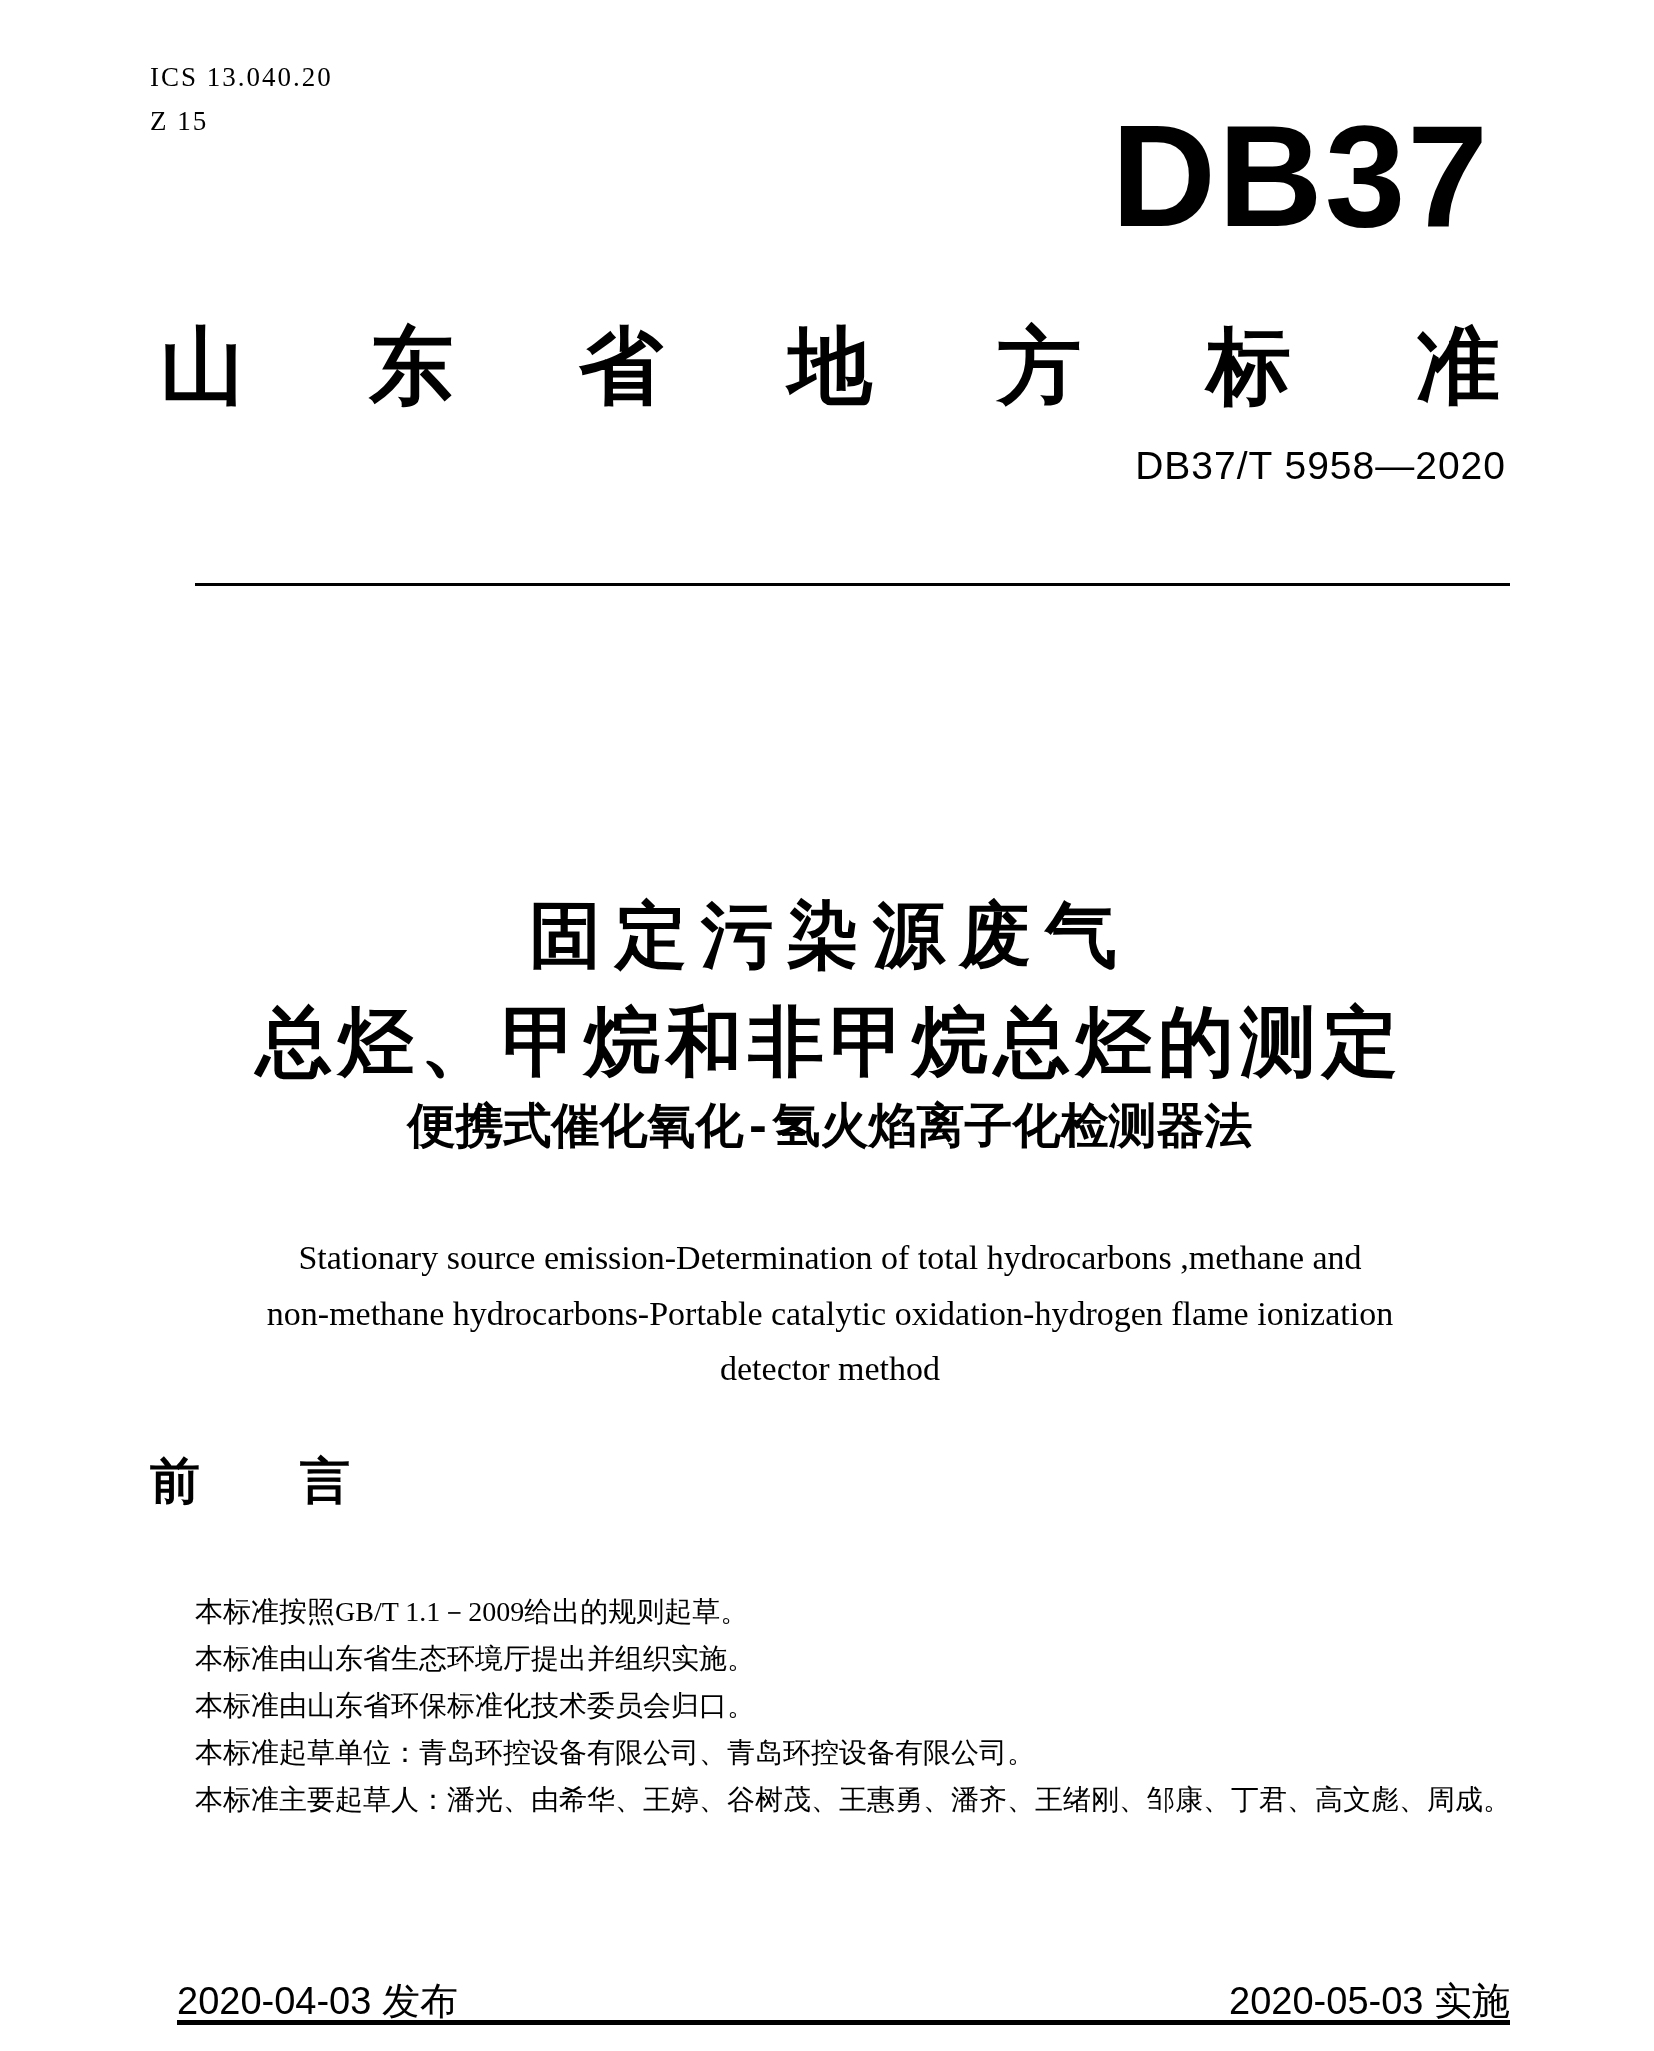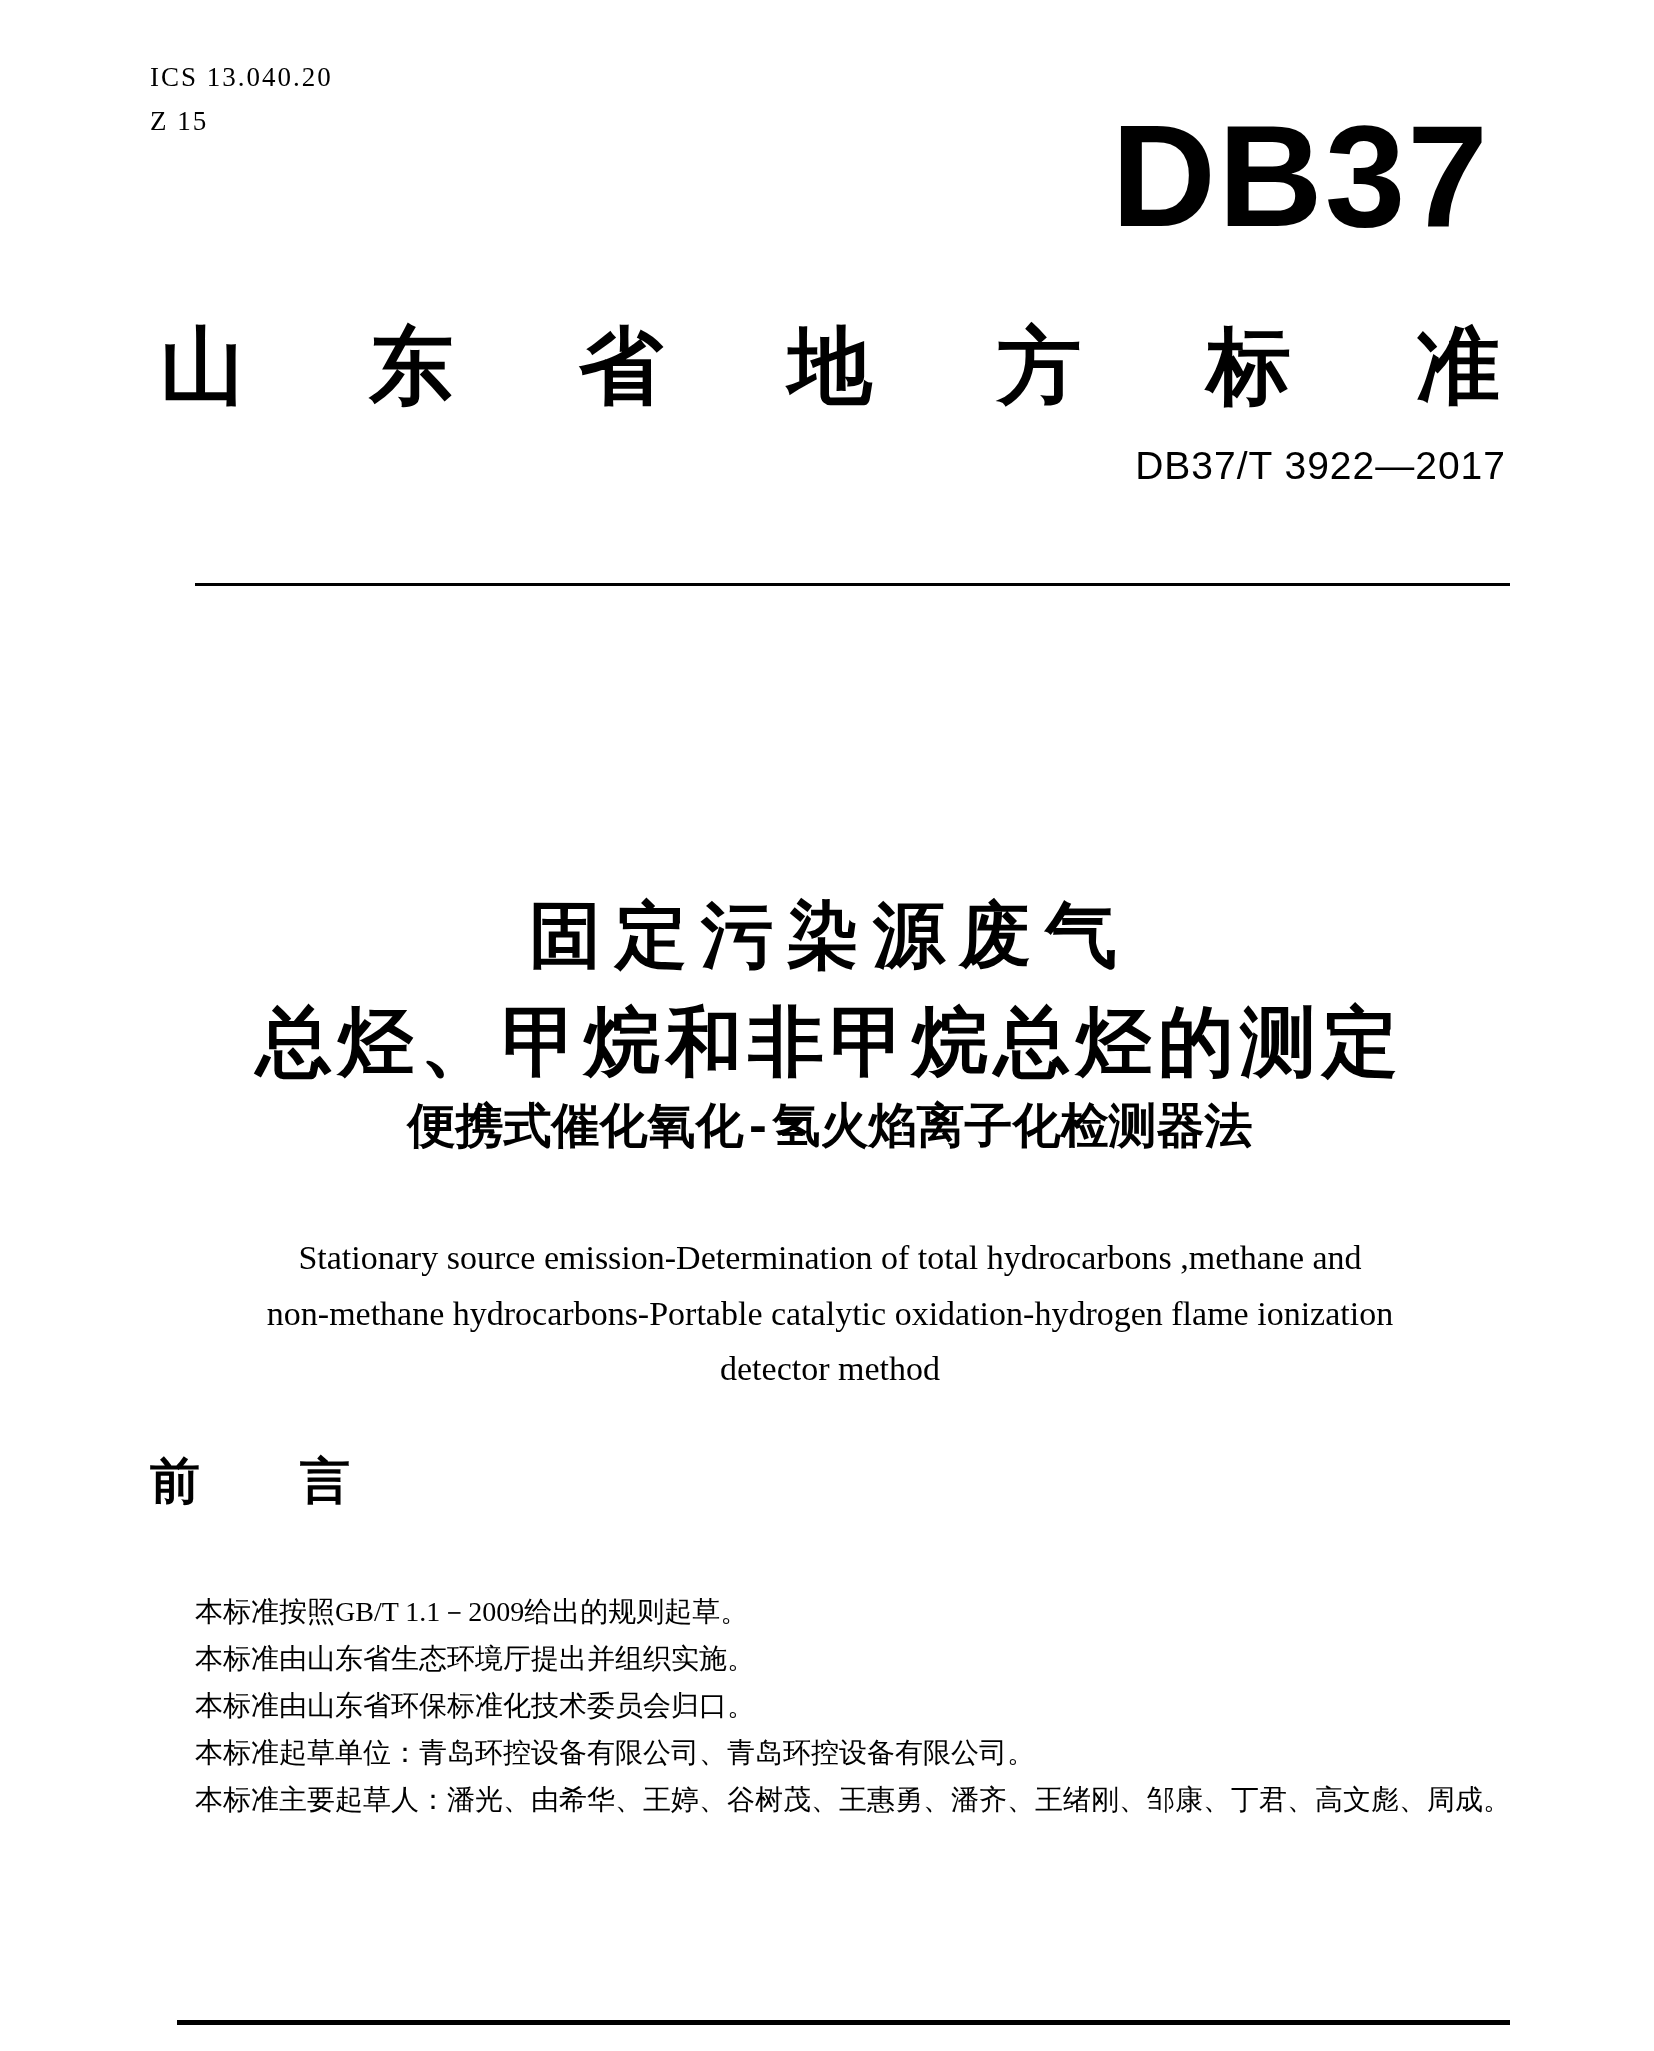--- a/index.html
+++ b/index.html
@@ -161,21 +161,21 @@
   <div class="standard-type">
       <span>山</span>
       <span>东</span>
       <span>省</span>
       <span>地</span>
       <span>方</span>
       <span>标</span>
       <span>准</span>
     </div>
 
-  <div class="standard-number">DB37/T 3922—2017</div>
+  <div class="standard-number">DB37/T 5958—2020</div>
 
   <div class="header-rule"></div>
 
   <div class="cn-title cn-title-1">固定污染源废气</div>
   <div class="cn-title cn-title-2">总烃、甲烷和非甲烷总烃的测定</div>
   <div class="cn-title cn-title-3">便携式催化氧化-氢火焰离子化检测器法</div>
 
   <div class="en-title en-title-1">Stationary source emission-Determination of total hydrocarbons ,methane and</div>
   <div class="en-title en-title-2">non-methane hydrocarbons-Portable catalytic oxidation-hydrogen flame ionization</div>
   <div class="en-title en-title-3">detector method</div>
@@ -183,16 +183,20 @@
   <div class="foreword-heading">前　　言</div>
 
   <div class="foreword-body">
     <p>本标准按照GB/T 1.1－2009给出的规则起草。</p>
     <p>本标准由山东省生态环境厅提出并组织实施。</p>
     <p>本标准由山东省环保标准化技术委员会归口。</p>
     <p>本标准起草单位：青岛环控设备有限公司、青岛环控设备有限公司。</p>
     <p>本标准主要起草人：潘光、由希华、王婷、谷树茂、王惠勇、潘齐、王绪刚、邹康、丁君、高文彪、周成。</p>
   </div>
 
+  <div class="footer-dates">
+    <span>2020-04-03 发布</span>
+    <span>2020-05-03 实施</span>
+  </div>
 
   <div class="footer-rule"></div>
 
 </div>
 
 </body></html>

